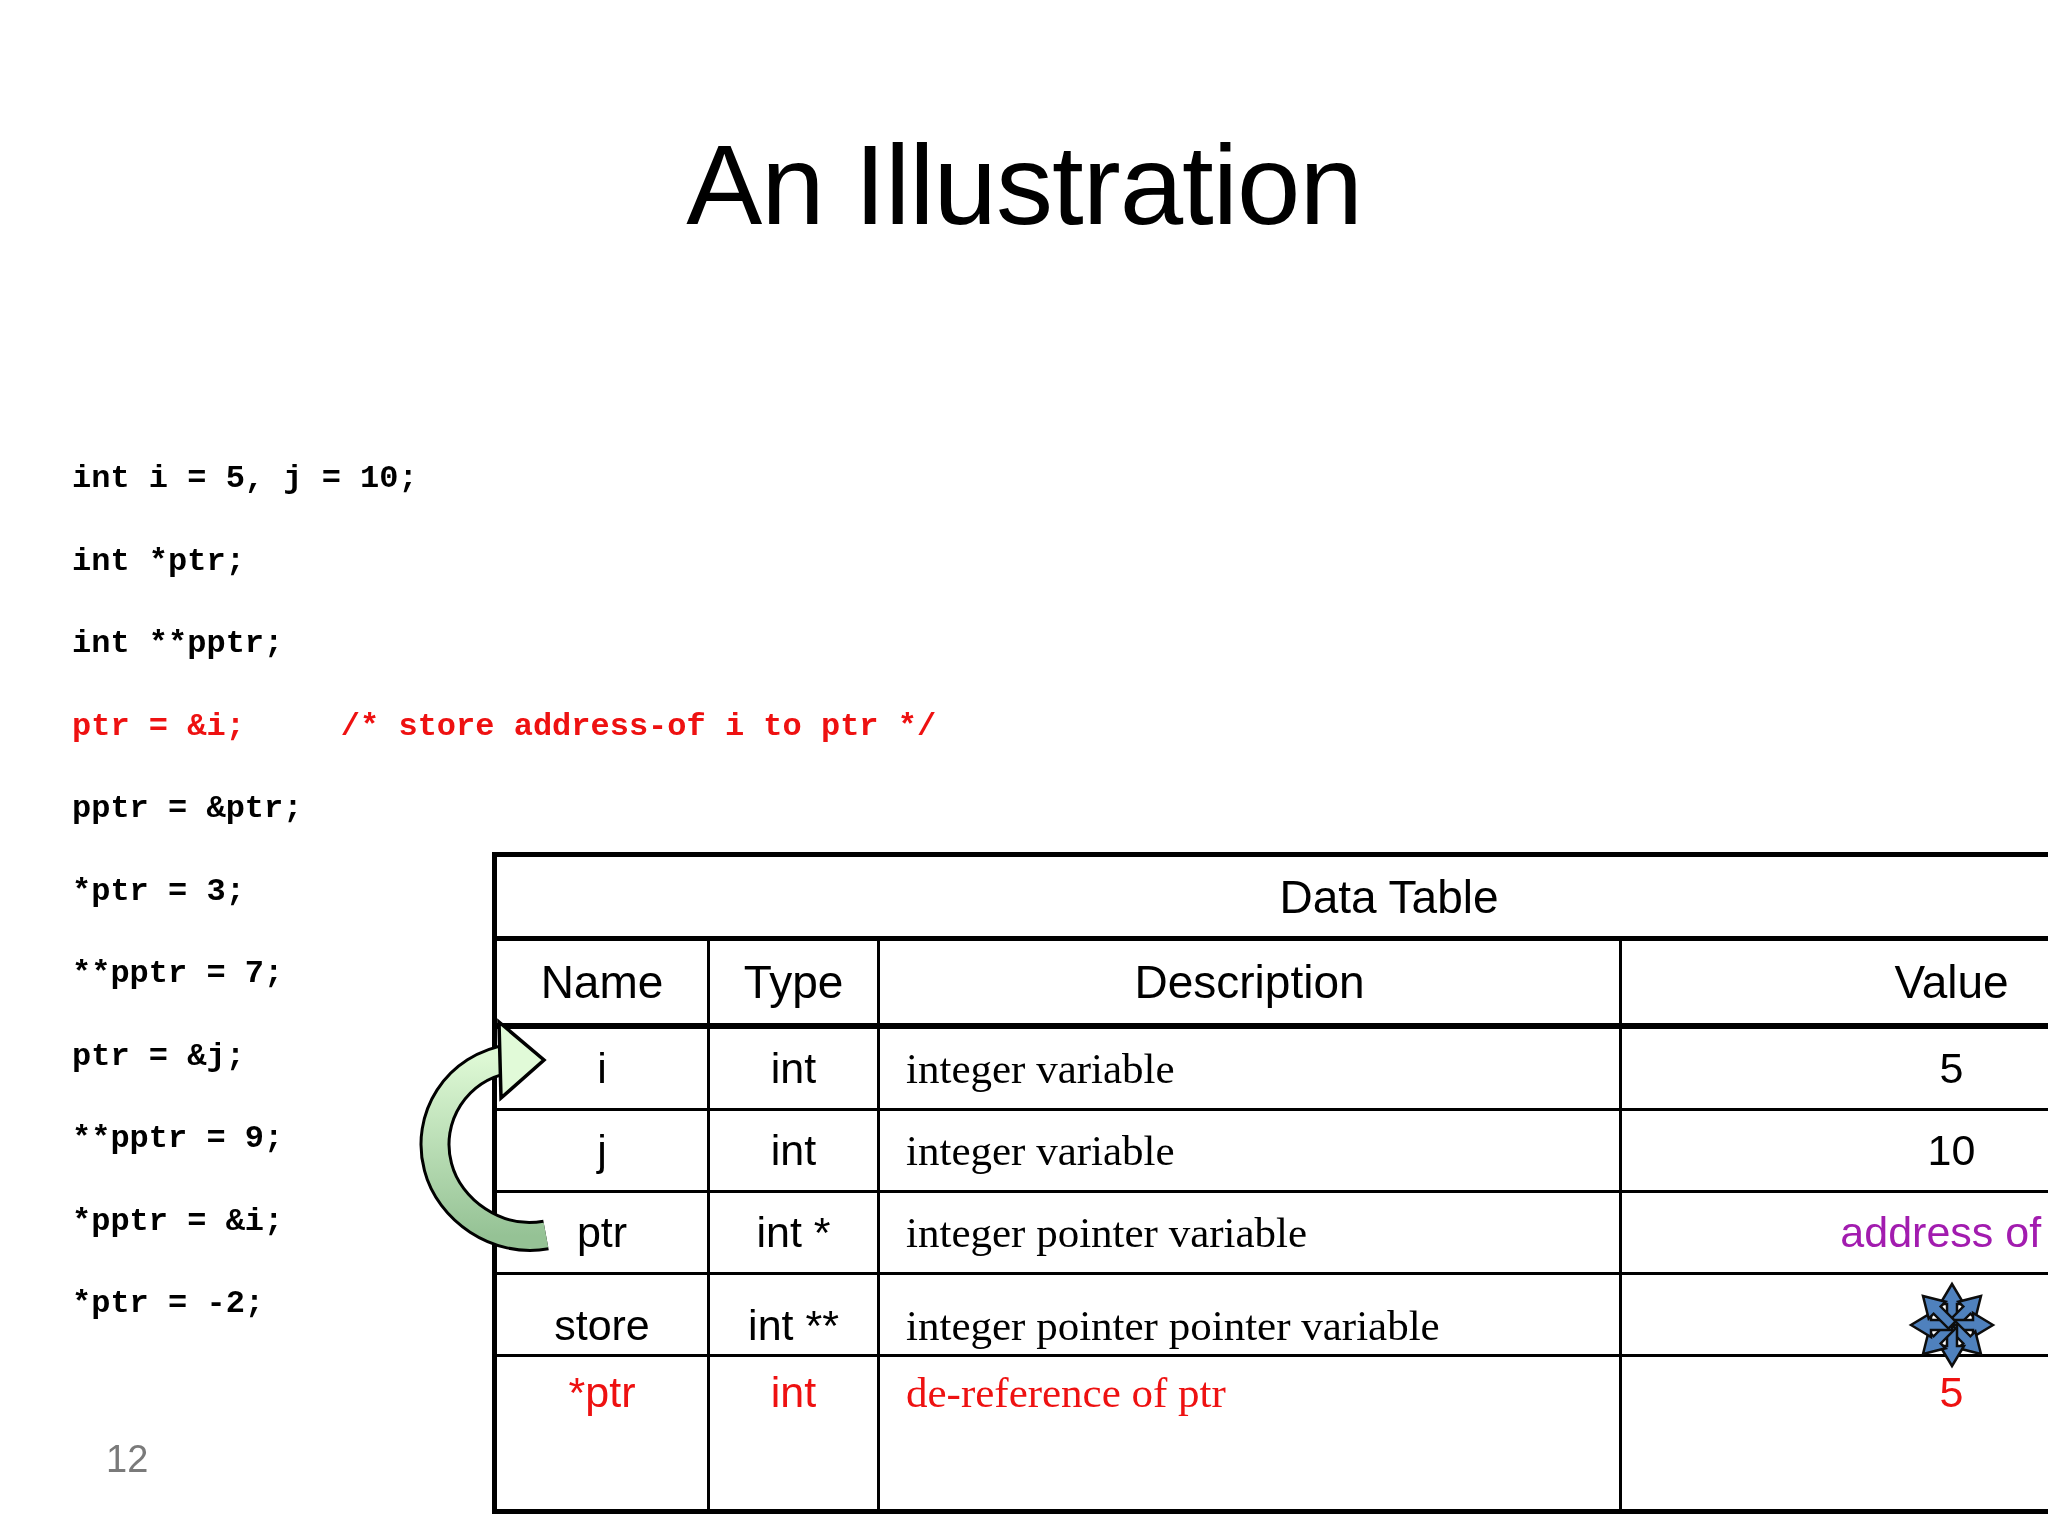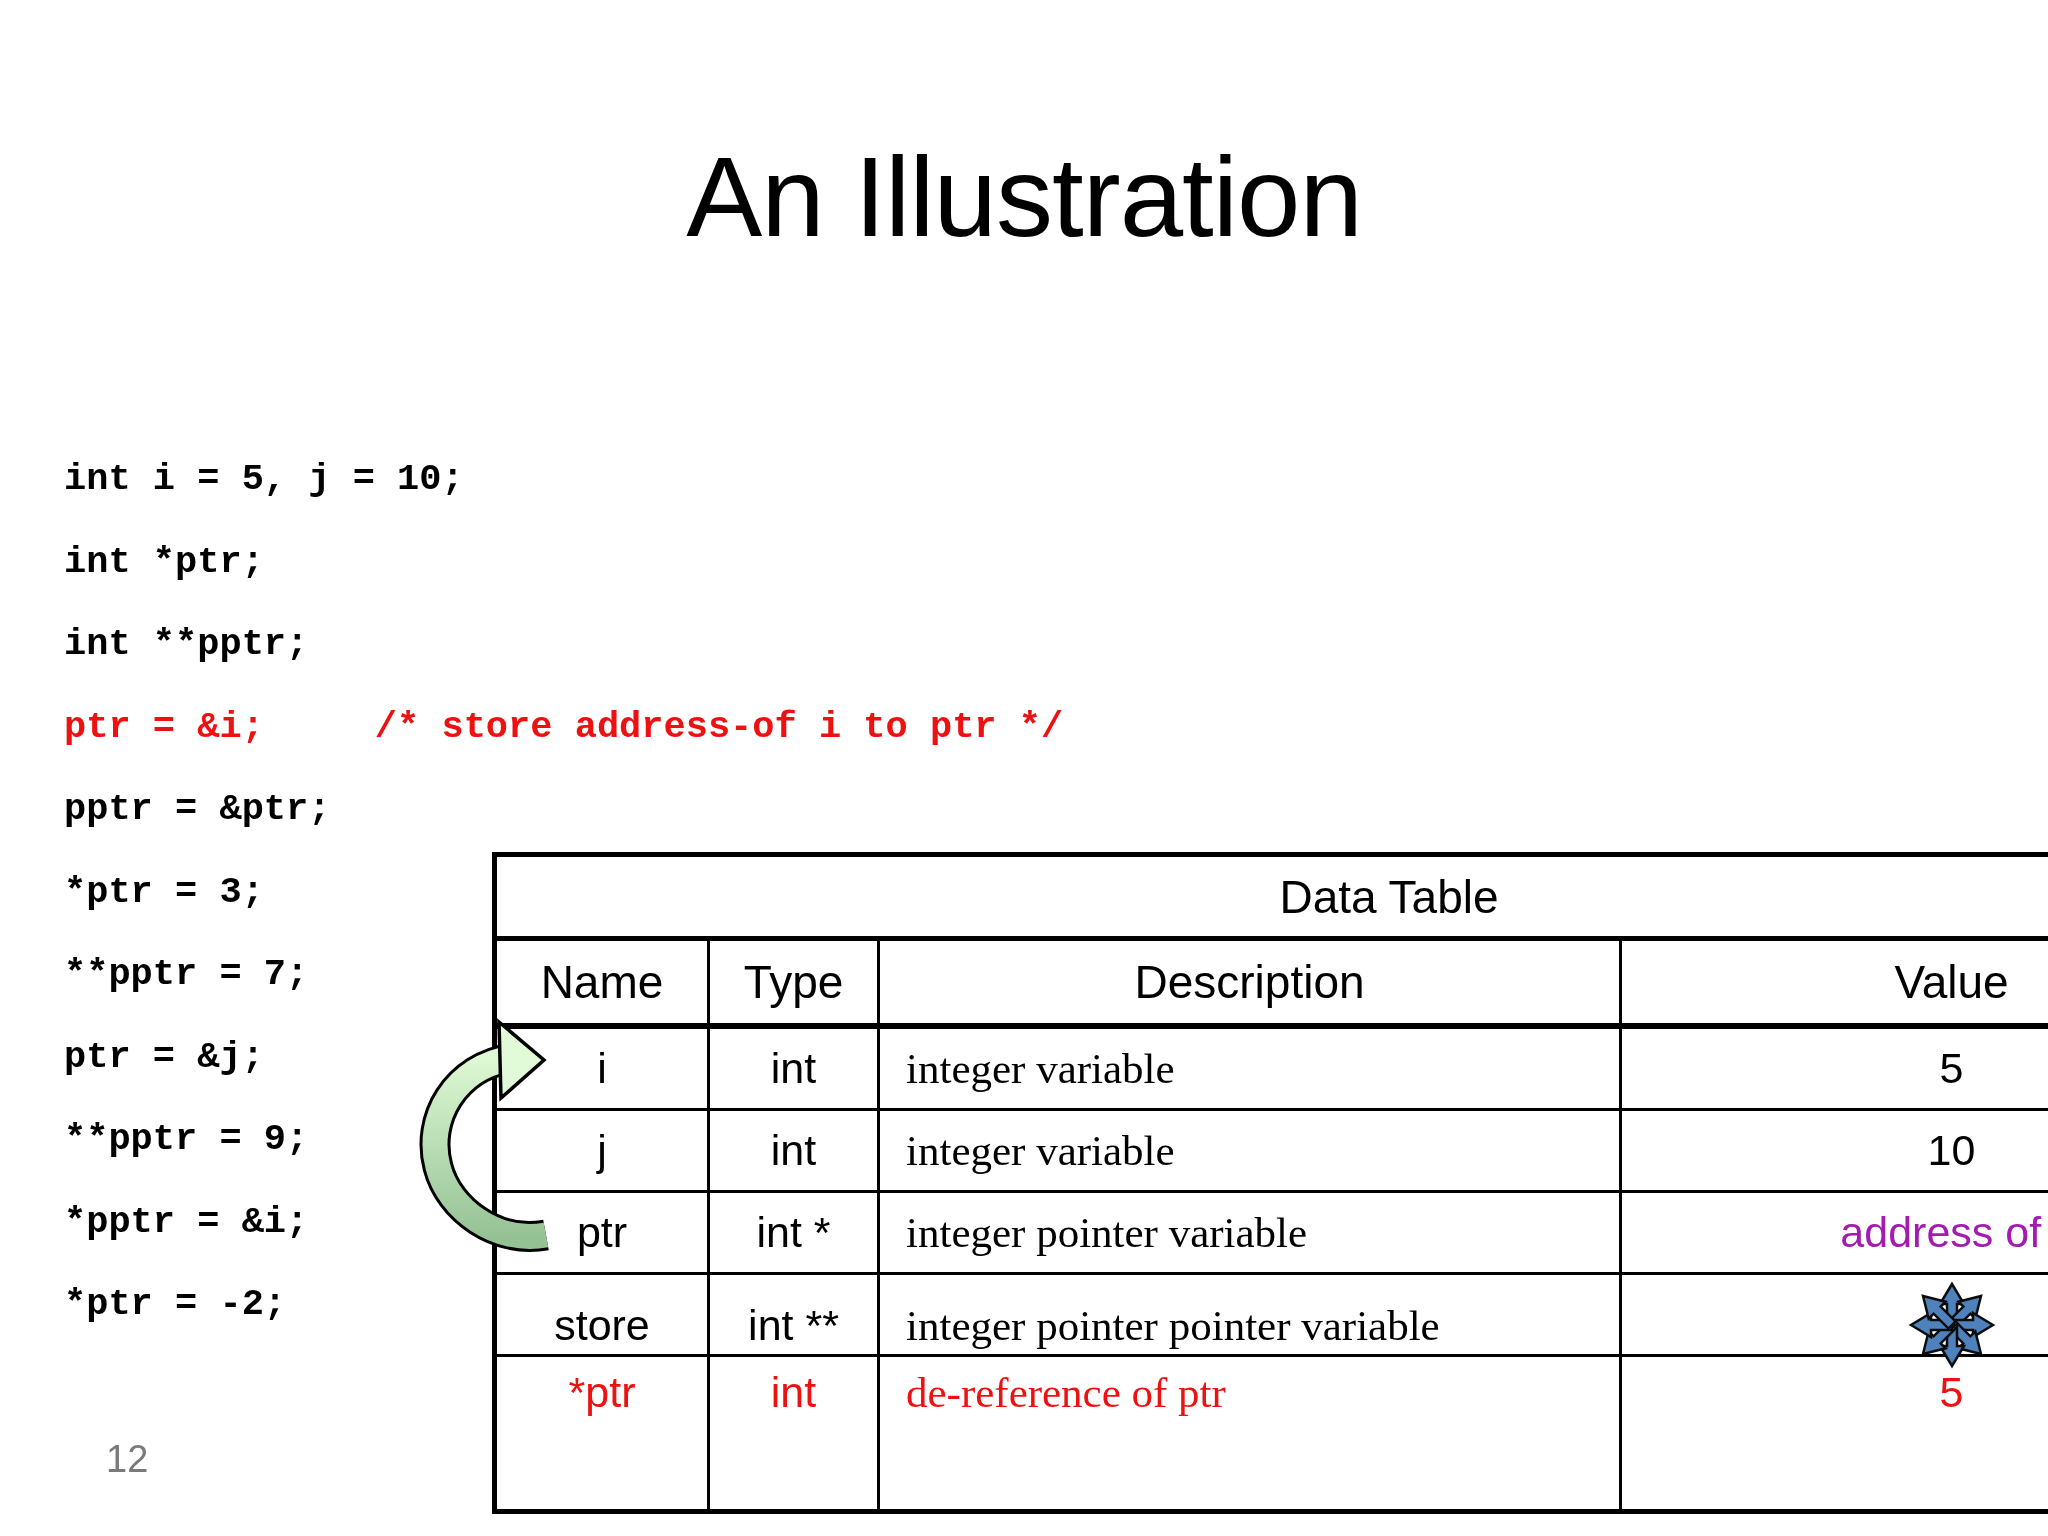--- a/index.html
+++ b/index.html
@@ -4,29 +4,29 @@
 <style>
   html,body { margin:0; padding:0; background:#e8e8e8; }
   .slide {
     position:relative; width:2048px; height:1536px;
     background:#ffffff; overflow:hidden;
     font-family:"Liberation Sans", sans-serif; color:#000;
   }
   
   .title {
     position:absolute; left:0; right:0; top:116px;
-    margin:16px; text-align:center;
+    margin:4px; text-align:center;
     font-size:114px; line-height:130px; font-weight:400;
     letter-spacing:-1px;
   }
   
   .code {
-    position:absolute; left:64px; top:438px;
+    position:absolute; left:72px; top:438px;
     font-family:"Liberation Mono", monospace;
-    font-weight:bold; font-size:37px; line-height:82.5px;
+    font-weight:bold; font-size:32px; line-height:82.5px;
     white-space:pre;
   }
   .code-line.red { color:#ee1111; }
   
   .data-table {
     position:absolute; left:492px; top:852px;
     width:1794px; height:662px;
     border:5px solid #000; box-sizing:border-box;
     display:flex; flex-direction:column;
     background:#fff; z-index:1;

